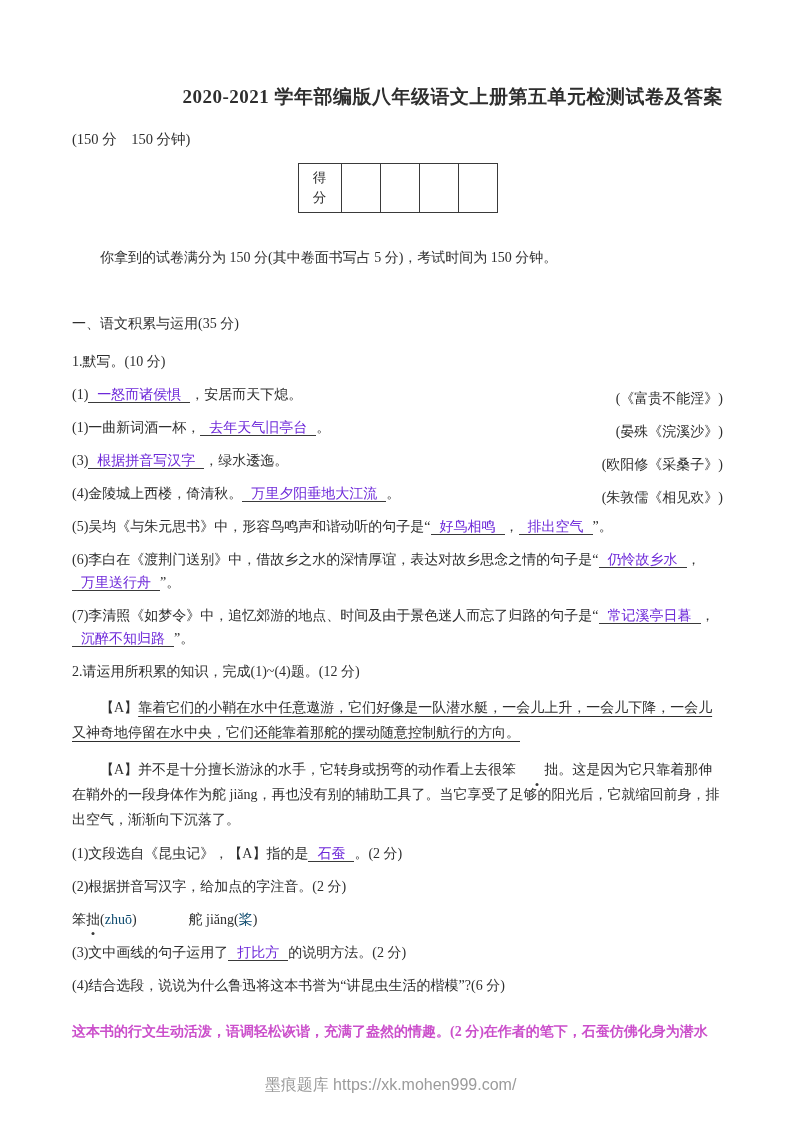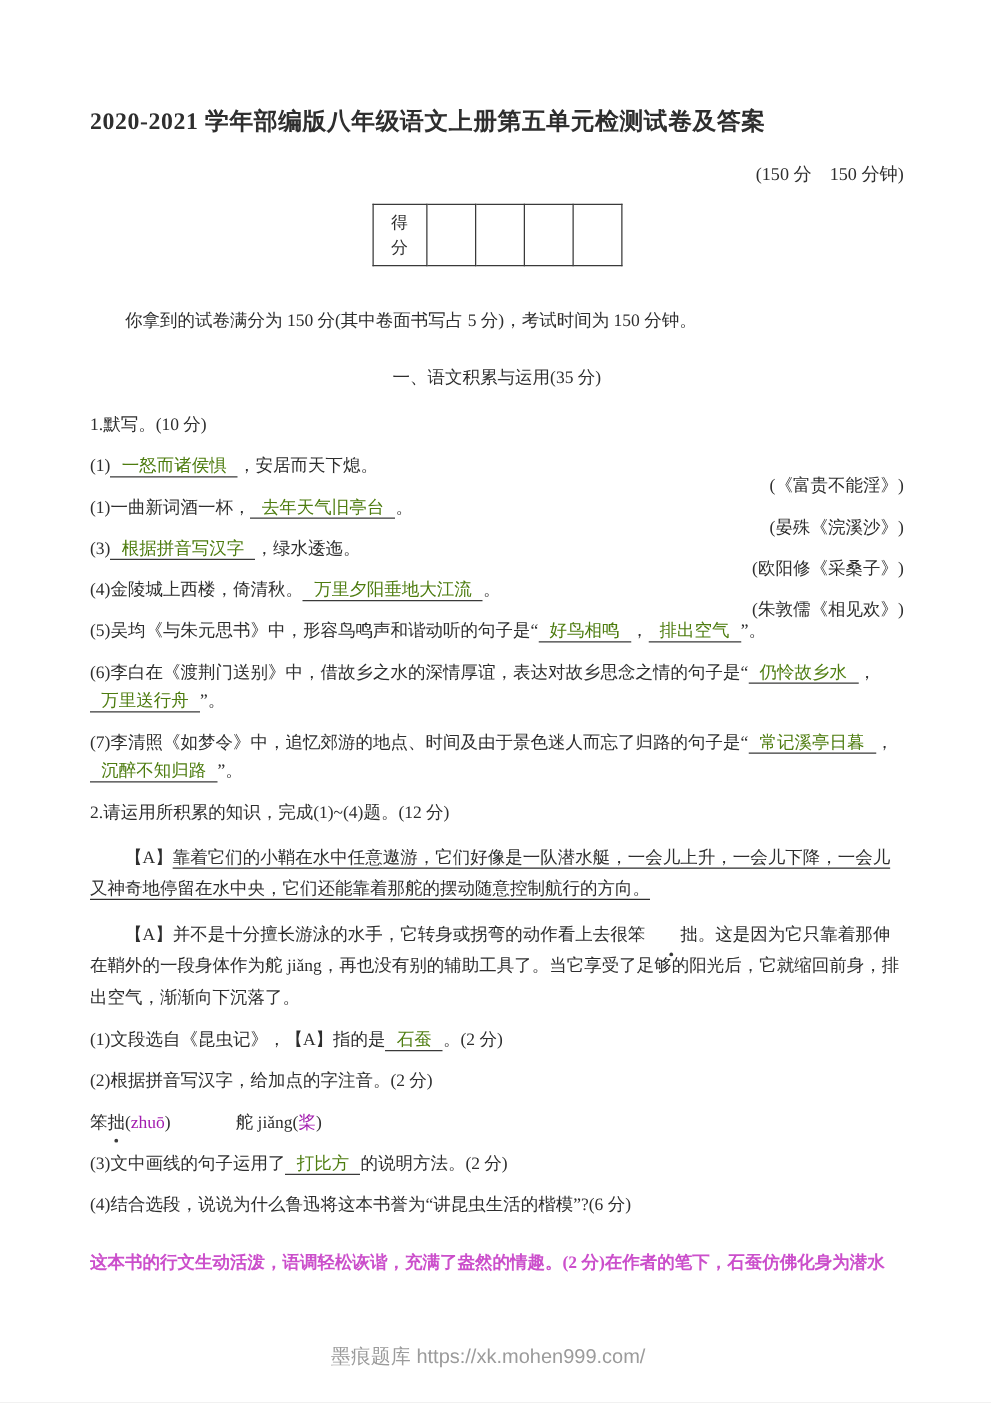--- a/index.html
+++ b/index.html
@@ -5,53 +5,53 @@
   html,body { margin:0; padding:0; background:#e8e8e8; }
   .page {
     width:793px; height:1122px; margin:0 auto; position:relative;
     background:#ffffff; color:#2e2e2e;
     font-family:"Liberation Serif","DejaVu Serif",serif;
     font-size:14px; overflow:hidden;
   }
   .inner { padding:0 70px 0 72px; }
 
   .title {
-    margin:84px 0 4px; text-align:left;
+    margin:84px 0 4px; text-align:right;
     font-size:19px; font-weight:bold; letter-spacing:0.5px;
   }
-  .subtitle { margin-top:20px; text-align:right; font-size:14.5px; }
+  .subtitle { margin-top:20px; text-align:left; font-size:14.5px; }
 
   table.score { border-collapse:collapse; margin:14px auto 0; }
   table.score td {
     border:1.5px solid #3a3a3a; width:38px; height:48px;
     text-align:center; vertical-align:middle; font-size:13.5px; padding:0;
   }
   table.score td.wcol { width:42px; }
   .stack { display:inline-block; width:1.1em; word-break:break-all; line-height:1.45; }
 
   .note { margin-top:34px; text-indent:2em; line-height:22px; }
-  .sec-heading { margin-top:23px; line-height:22px;text-align:center; }
+  .sec-heading { margin-top:44px; line-height:22px; }
   .q-label { margin-top:16px; line-height:22px; }
 
   .qline { margin-top:10px; line-height:23px; position:relative; }
-  .qline .source { position:absolute; right:0; top:16px;font-family:Liberation Serif, serif; }
+  .qline .source { position:absolute; right:0; top:4px;font-family:Liberation Serif, serif; }
   .blank {
-    color:#4d7c0f; border-bottom:1.2px solid #3a3a3a; padding:0 9px;
+    color:#6d28d9; border-bottom:1.2px solid #3a3a3a; padding:0 9px;
   }
 
   .passage { margin-top:12px; line-height:25px; text-indent:2em; }
   .uline { text-decoration:underline; text-underline-offset:4px; }
 
   .dotchar { position:relative; display:inline-block; }
   .dotchar::after {
     content:""; position:absolute; left:50%; transform:translateX(-50%);
     bottom:-4px; width:3px; height:3px; border-radius:50%; background:#3a3a3a;
   }
   .pinyin-gap { display:inline-block; width:52px; }
-  .pink { color:#a21caf; }
+  .pink { color:#0c4a6e; }
 
   .answer-note {
     margin-top:22px; line-height:25px;
     color:#cb4fcb; font-weight:bold;
   }
 
   .footer {
     position:absolute; left:0; right:12px; bottom:26px; text-align:center;
     color:#9b9b9b; font-size:16px;
     font-family:"Liberation Sans","DejaVu Sans",sans-serif;

